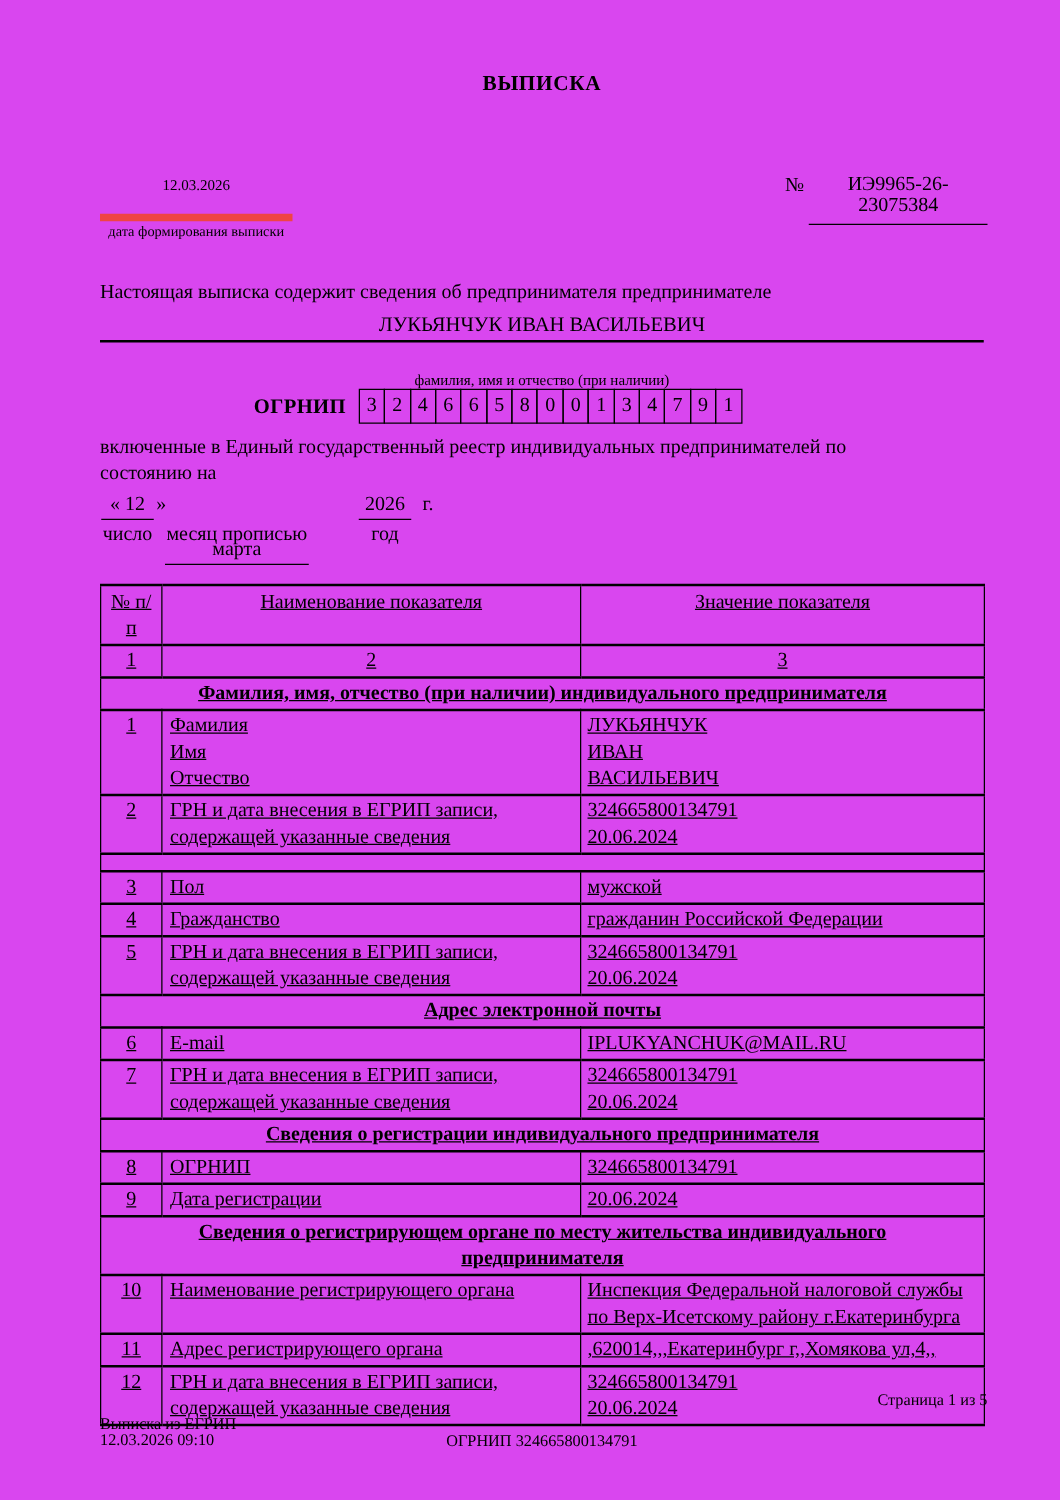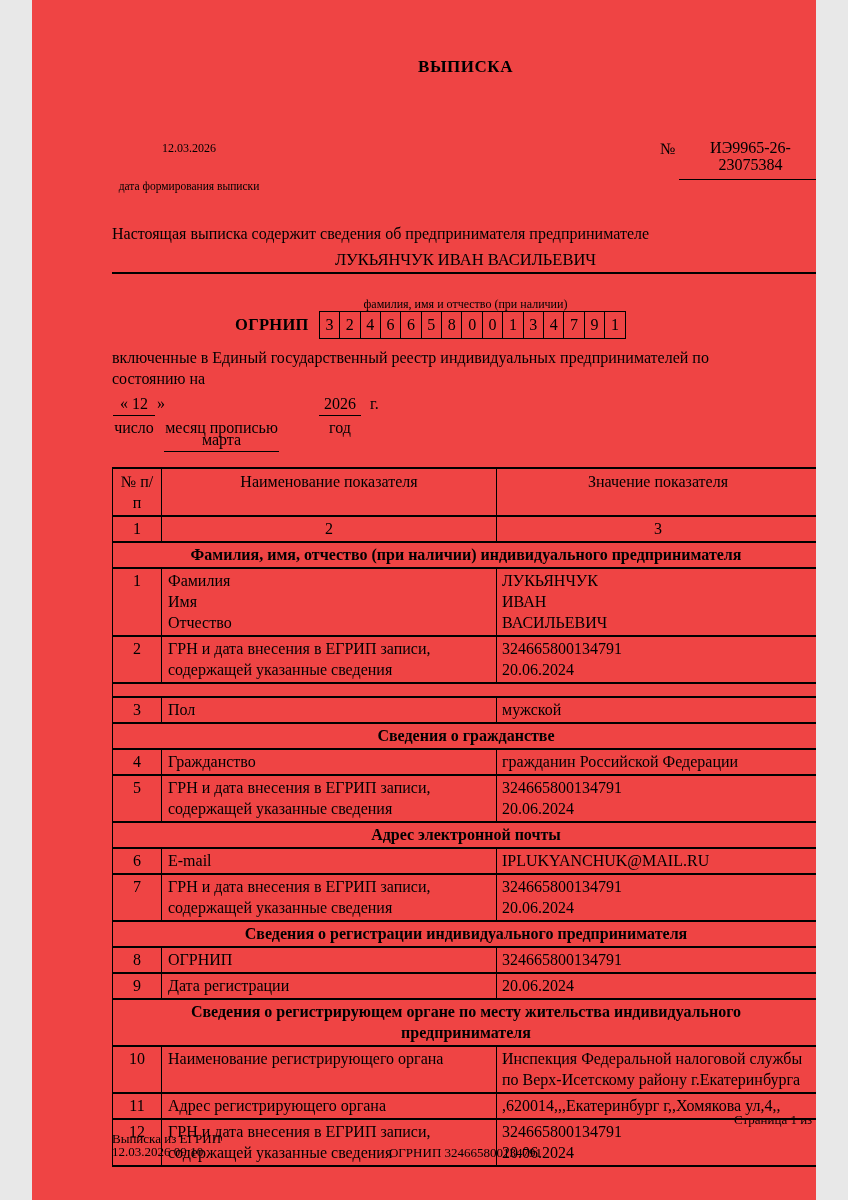--- a/index.html
+++ b/index.html
@@ -1,19 +1,19 @@
 <!DOCTYPE html>
 <html><head>
 <meta charset="utf-8">
 <style>
   html,body{margin:0;padding:0;background:#e8e8e8;}
   .page{
     position:relative;
-    width:784px;height:1200px;
-    background:#ef4444;
+    width:848px;height:1200px;
+    background:#d946ef;
     font-family:"Liberation Serif","DejaVu Serif",serif;
     color:#000;
     overflow:hidden;
     margin:0 auto;
   }
   .abs{position:absolute;}
   .doc-title{top:57px;left:80px;width:707px;text-align:center;font-size:17px;font-weight:bold;letter-spacing:.5px;}
   .doc-subtitle{top:86px;left:80px;width:707px;text-align:center;font-size:16.5px;font-weight:bold;}
 
   .date-block{top:139px;left:80px;width:154px;text-align:center;}
@@ -44,21 +44,21 @@
   .q-close{position:absolute;left:45px;top:0;line-height:20px;}
   .seg-month{left:52px;width:115px;margin-top:36px;}
   .seg-year{left:207px;width:42px;}
   .y-suffix{position:absolute;left:258px;top:0;line-height:20px;}
   .fcap{position:absolute;top:25px;text-align:center;font-size:16px;}
   .fcap-day{left:1px;width:42px;}
   .fcap-month{left:52px;width:115px;}
   .fcap-year{left:207px;width:42px;}
 
   .reg-table{top:467px;left:80px;}
-  table{border-collapse:collapse;width:707px;table-layout:fixed;}
+  table{border-collapse:collapse;width:707px;table-layout:fixed;text-decoration:underline;}
   td{border:solid #000;border-width:2px 1px;vertical-align:top;font-size:16px;line-height:21px;padding:1px 4px 2px 4px;white-space:pre-line;overflow:hidden;}
   td.hc{text-align:center;padding-top:2px;padding-bottom:2px;}
   td.nc{text-align:center;}
   td.numc{text-align:center;padding-left:1px;padding-right:1px;}
   td.section{text-align:center;font-weight:bold;}
   td.emptyrow{height:12px;padding:0;}
   td.valc{padding-left:5px;}
   td.namec{padding-left:6px;}
 
   .footer-left{top:1132px;left:80px;font-size:13px;line-height:13px;}
@@ -164,23 +164,20 @@
           </tr>
           <tr>
             <td class="emptyrow" colspan="3"></td>
           </tr>
           <tr>
             <td class="numc">3</td>
             <td class="namec">Пол</td>
             <td class="valc">мужской</td>
           </tr>
           <tr>
-            <td class="section" colspan="3">Сведения о гражданстве</td>
-          </tr>
-          <tr>
             <td class="numc">4</td>
             <td class="namec">Гражданство</td>
             <td class="valc">гражданин Российской Федерации</td>
           </tr>
           <tr>
             <td class="numc">5</td>
             <td class="namec">ГРН и дата внесения в ЕГРИП записи,
 содержащей указанные сведения</td>
             <td class="valc">324665800134791
 20.06.2024</td>

